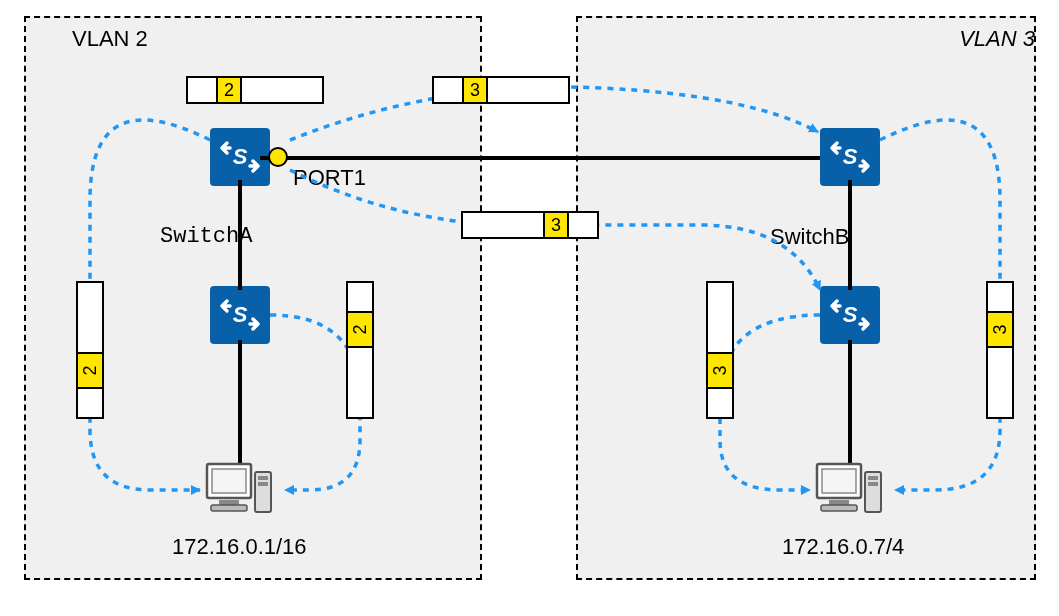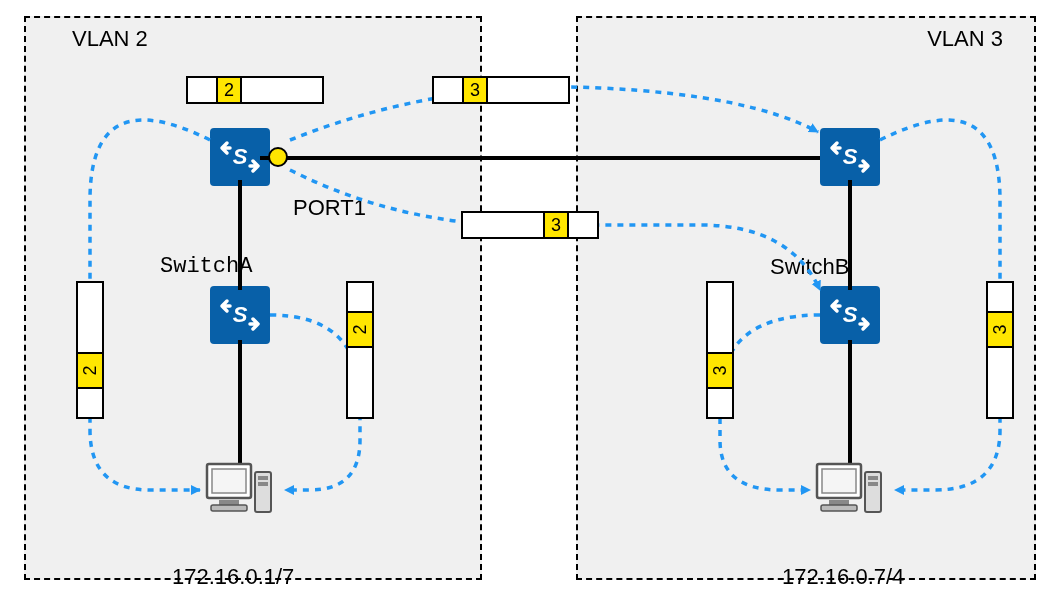--- a/index.html
+++ b/index.html
@@ -35,21 +35,20 @@
   .switch-icon svg { display: block; }
   .computer-icon {
     position: absolute;
     width: 70px;
     height: 55px;
   }
   .label {
     position: absolute;
     font-size: 22px;
     color: #000;
-    margin-top: 30px;
   }
   .port-dot {
     position: absolute;
     width: 20px;
     height: 20px;
     background: #ffe600;
     border: 2px solid #000;
     border-radius: 50%;
     box-sizing: border-box;
     z-index: 6;
@@ -120,21 +119,21 @@
     pointer-events: none;
   }
 </style>
 </head>
 <body>
 
 <div class="vlan-box" style="left:24px; top:16px; width:458px; height:564px;"></div>
 <div class="vlan-box" style="left:576px; top:16px; width:460px; height:564px;"></div>
 
 <div class="vlan-title" style="left:40px; top:26px;margin-left:32px;">VLAN 2</div>
-<div class="vlan-title" style="right:56px; top:26px;">VLAN 3</div>
+<div class="vlan-title" style="right:24px; top:26px;font-style:italic;">VLAN 3</div>
 
 <div class="link-h" style="left:260px; top:156px; width:560px;"></div>
 
 <div class="link-v" style="left:238px; top:180px; height:110px;"></div>
 
 <div class="link-v" style="left:238px; top:340px; height:130px;"></div>
 
 <div class="link-v" style="left:848px; top:180px; height:110px;"></div>
 
 <div class="link-v" style="left:848px; top:340px; height:130px;"></div>
@@ -217,21 +216,21 @@
     <rect x="6" y="43" width="36" height="6" rx="2" fill="#bbb" stroke="#555" stroke-width="1.5"></rect>
     <rect x="50" y="10" width="16" height="40" rx="2" fill="#ddd" stroke="#555" stroke-width="2"></rect>
     <rect x="53" y="14" width="10" height="4" fill="#888"></rect>
     <rect x="53" y="20" width="10" height="4" fill="#888"></rect>
   </svg>
 </div>
 
 <div class="label" style="left:160px; top:224px;font-family:Liberation Mono, monospace;">SwitchA</div>
 <div class="label" style="left:293px; top:165px;">PORT1</div>
 <div class="label" style="left:770px; top:224px;">SwitchB</div>
-<div class="label" style="left:172px; top:534px;">172.16.0.1/7</div>
+<div class="label" style="left:172px; top:534px;">172.16.0.1/16</div>
 <div class="label" style="left:782px; top:534px;">172.16.0.7/4</div>
 
 <div class="tag-h" style="left:186px; top:76px; width:138px;">
   <div class="seg" style="width:28px;"></div>
   <div class="tag-num">
       <span>2</span>
     </div>
   <div class="seg" style="flex:1;"></div>
 </div>
 <div class="tag-h" style="left:432px; top:76px; width:138px;">

